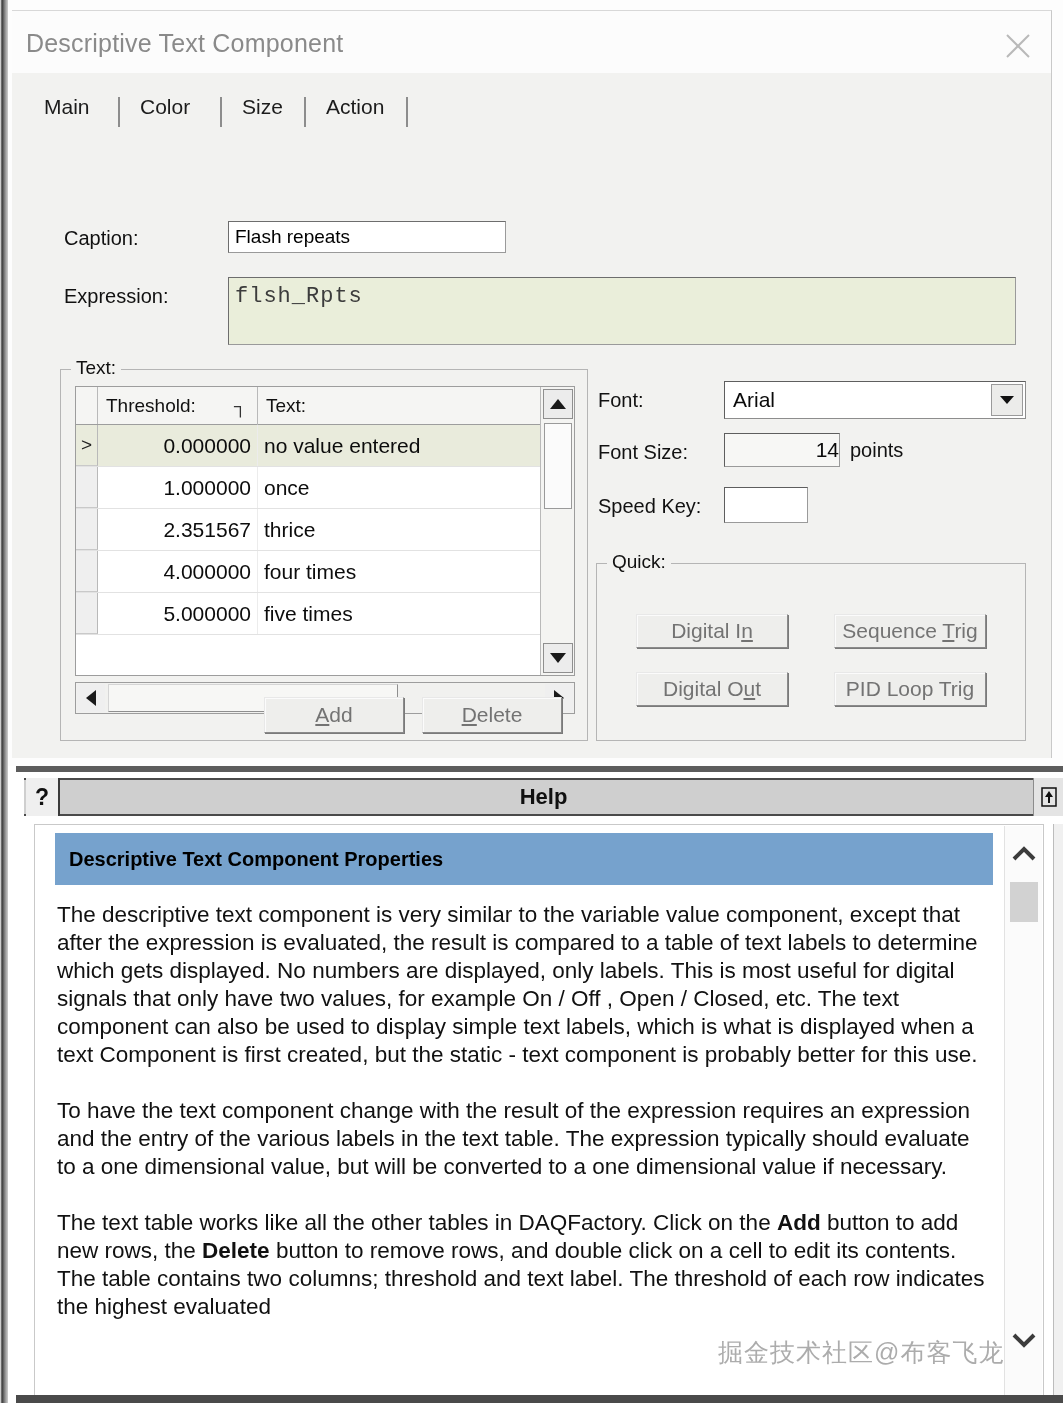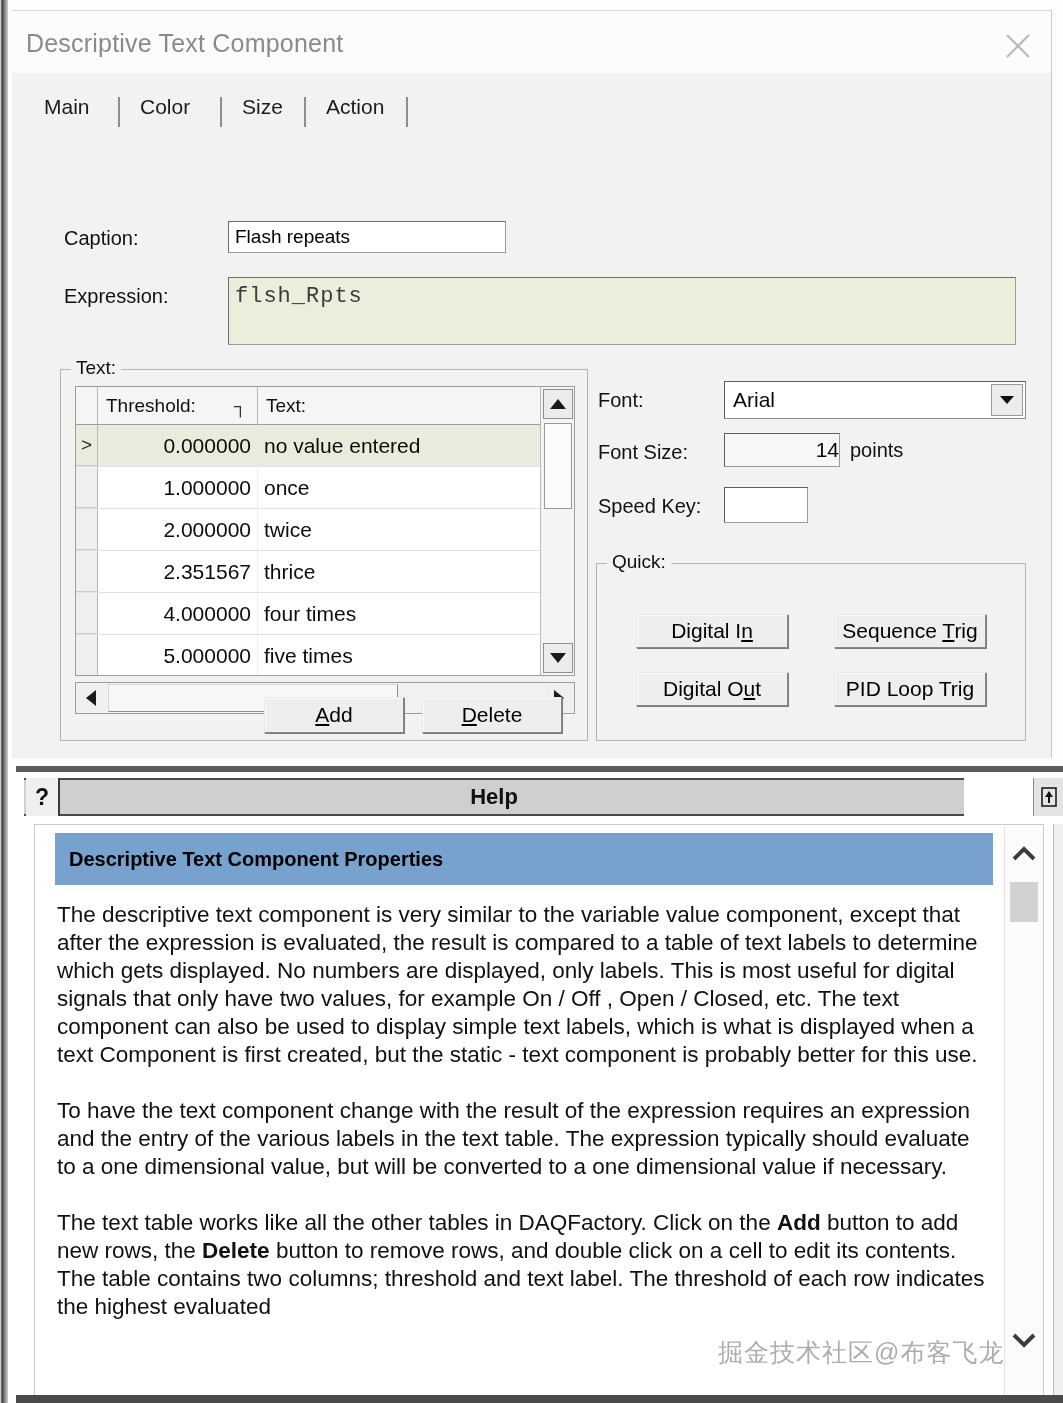--- a/index.html
+++ b/index.html
@@ -282,21 +282,21 @@
     position: absolute;
     background: #eeeeec;
     border: 1px solid #9f9f9f;
     border-top-color: #e8e8e8;
     border-left-color: #e8e8e8;
     border-right-color: #8a8a8a;
     border-bottom-color: #8a8a8a;
     box-shadow: inset 1px 1px 0 #fbfbfb, 1px 1px 0 #7a7a7a;
     box-sizing: border-box;
     display: flex; align-items: center; justify-content: center;
-    font-size: 21px; color: #000000;
+    font-size: 21px; color: #737373;
     cursor: default;
     white-space: nowrap;
   }
   .btn u { text-decoration: underline; }
 
   #add-button    { left: 252px; top: 624px; width: 140px; height: 36px; }
   #delete-button { left: 410px; top: 624px; width: 140px; height: 36px; }
 
   
   #font-label      { left: 586px; top: 316px; }
@@ -367,21 +367,21 @@
   }
   .help-topline {
     position: absolute;
     left: 8px; top: 0;
     width: 1047px; height: 6px;
     background: #5c5c5c;
   }
   .help-titlebar {
     position: absolute;
     left: 16px; top: 12px;
-    width: 940px; height: 38px;
+    width: 1039px; height: 38px;
     background: #cfcfcf;
     border-top: 2px solid #4a4a4a;
     border-bottom: 2px solid #4a4a4a;
     box-sizing: border-box;
     display: flex; align-items: center; justify-content: center;
   }
   .help-title-text {
     font-size: 22px; font-weight: bold; color: #101010;
   }
   .help-qbtn {
@@ -540,25 +540,20 @@
           <div class="grid-rows">
             <div class="row sel">
               <div class="gutter">&gt;</div>
               <div class="cell-num">0.000000</div>
               <div class="cell-txt">no value entered</div>
             </div>
             <div class="row">
               <div class="gutter"></div>
               <div class="cell-num">1.000000</div>
               <div class="cell-txt">once</div>
-            </div>
-            <div class="row">
-              <div class="gutter"></div>
-              <div class="cell-num">2.000000</div>
-              <div class="cell-txt">twice</div>
             </div>
             <div class="row">
               <div class="gutter"></div>
               <div class="cell-num">2.351567</div>
               <div class="cell-txt">thrice</div>
             </div>
             <div class="row">
               <div class="gutter"></div>
               <div class="cell-num">4.000000</div>
               <div class="cell-txt">four times</div>

